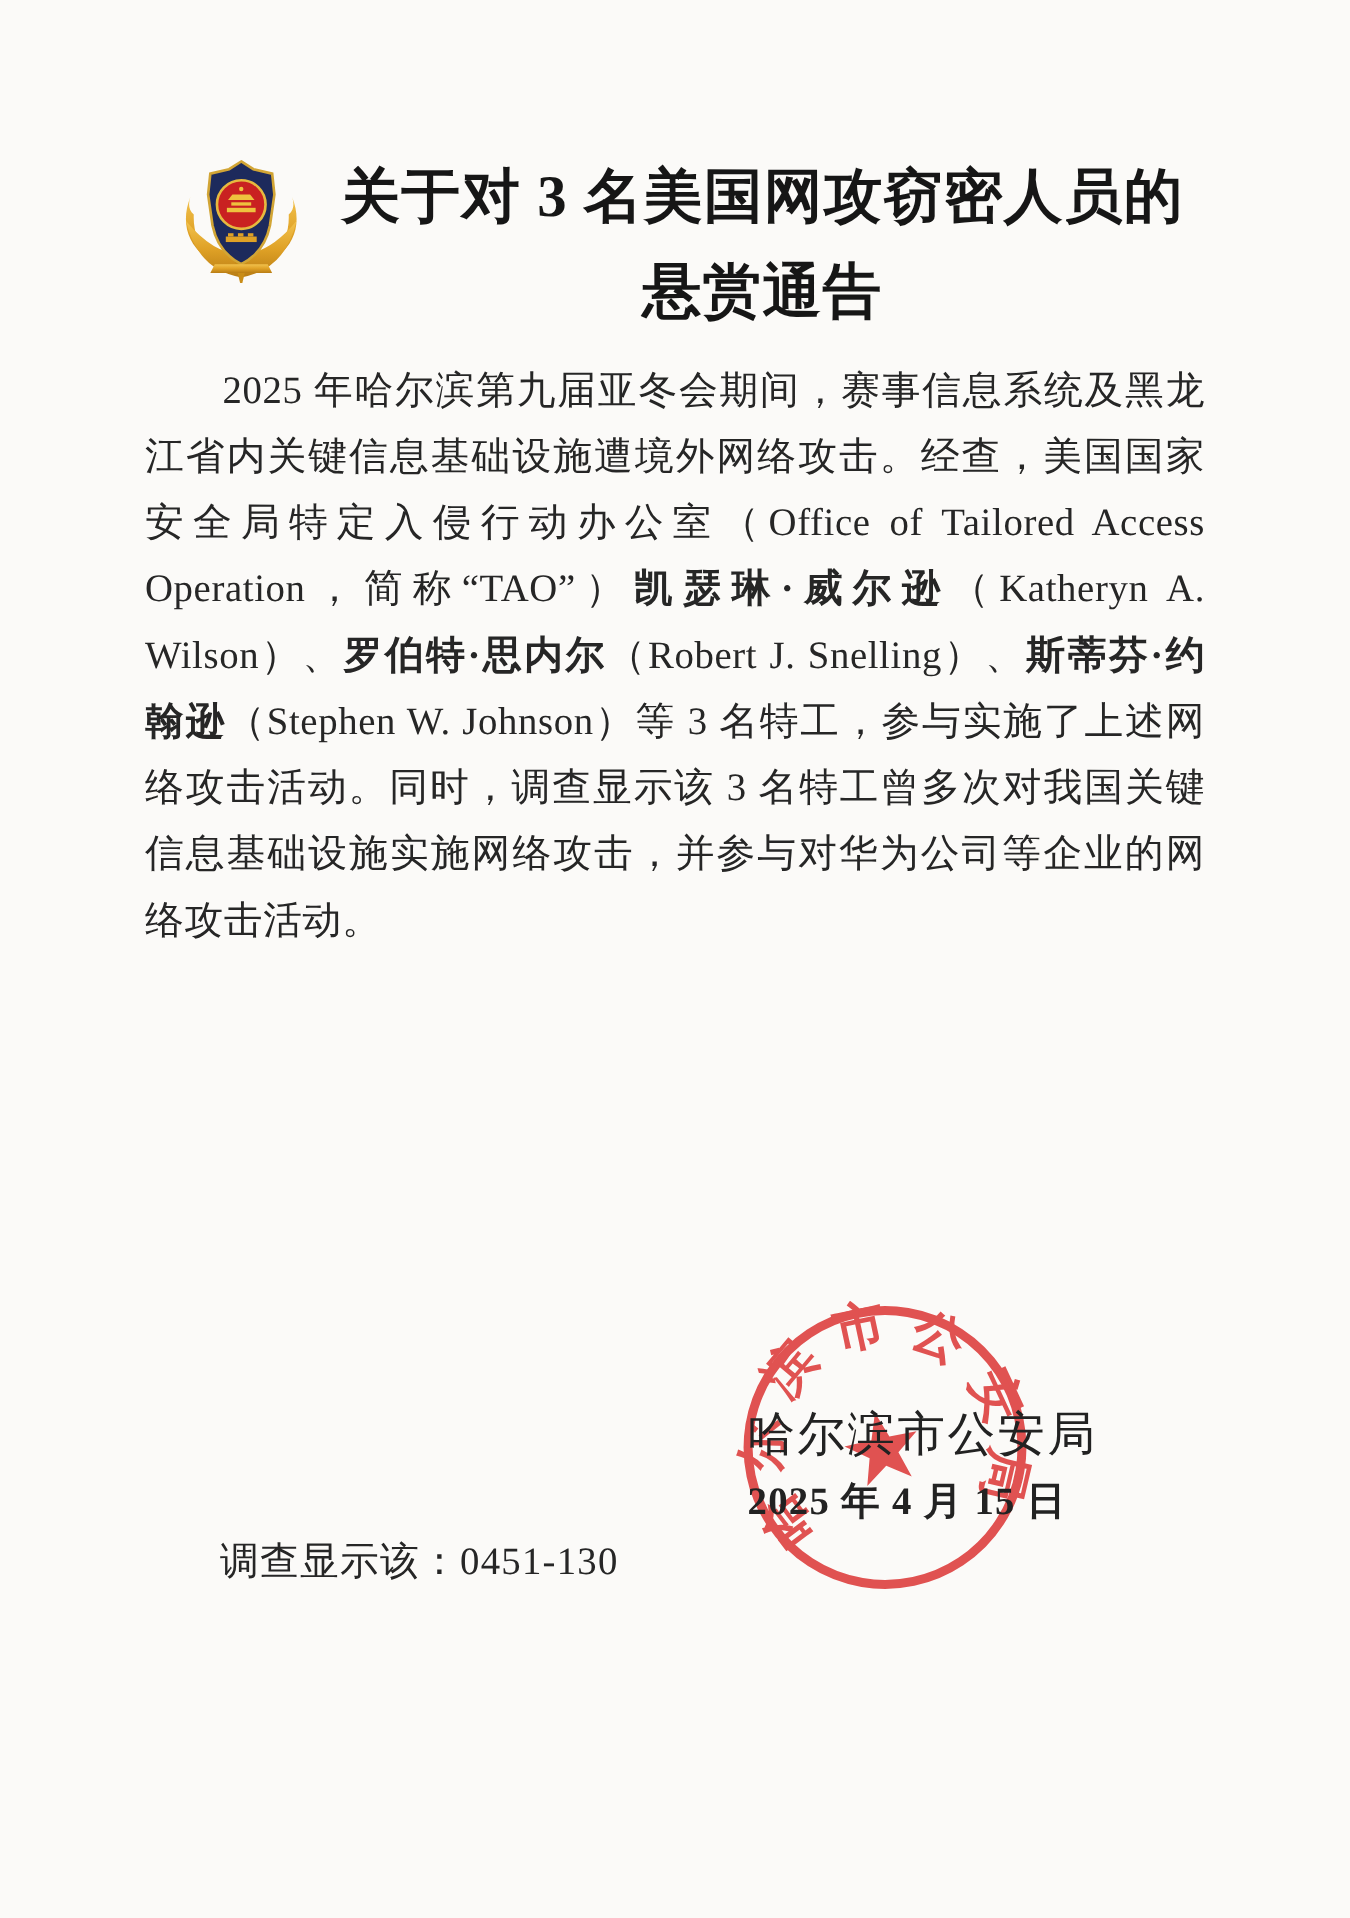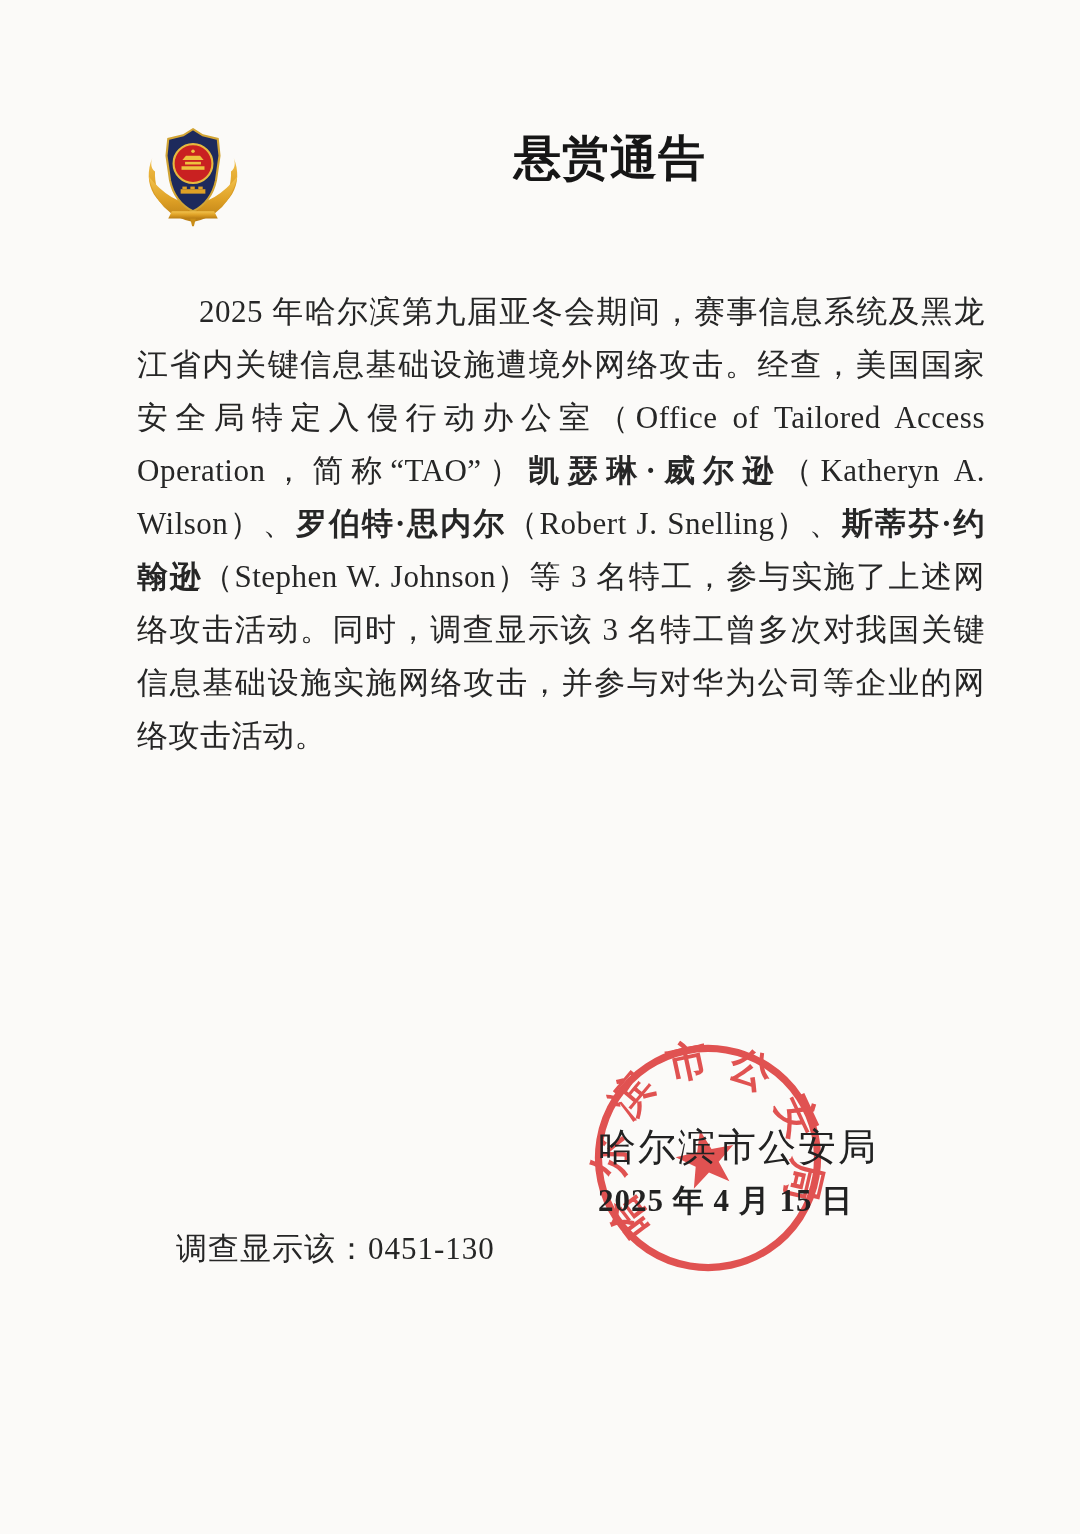--- a/index.html
+++ b/index.html
@@ -28,21 +28,20 @@
   }
   .body-text{
     position:absolute;
     top:285px;left:116px;width:848px;
     font-size:31px;
     line-height:53px;
     text-align:justify;
     text-justify:inter-character;
     color:#262626;
     letter-spacing:0.5px;
-    margin-left:21px;
   }
   .body-text p{
     margin:0;
     text-indent:2em;
   }
   .bold{font-weight:700;}
   .seal{
     position:absolute;
     top:1034px;left:584px;
     width:248px;height:248px;
@@ -108,20 +107,21 @@
 
   <rect x="46" y="82" width="28" height="5" fill="#dfa126"></rect>
   <rect x="48" y="79" width="5" height="3" fill="#dfa126"></rect>
   <rect x="57" y="79" width="5" height="3" fill="#dfa126"></rect>
   <rect x="66" y="79" width="5" height="3" fill="#dfa126"></rect>
 
   <path d="M36,107 L84,107 L88,115 L32,115 Z" fill="url(#gold)"></path>
 </svg>
 
 <div class="doc-title">
+  <div>关于对 3 名美国网攻窃密人员的</div>
   <div>悬赏通告</div>
 </div>
 
 <div class="body-text">
   <p><span>2025 年哈尔滨第九届亚冬会期间，赛事信息系统及黑龙江省内关键信息基础设施遭境外网络攻击。经查，美国国家安全局特定入侵行动办公室（Office of Tailored Access Operation，简称“TAO”）</span><span class="bold">凯瑟琳·威尔逊</span><span>（Katheryn A. Wilson）、</span><span class="bold">罗伯特·思内尔</span><span>（Robert J. Snelling）、</span><span class="bold">斯蒂芬·约翰逊</span><span>（Stephen W. Johnson）等 3 名特工，参与实施了上述网络攻击活动。同时，调查显示该 3 名特工曾多次对我国关键信息基础设施实施网络攻击，并参与对华为公司等企业的网络攻击活动。</span></p>
 </div>
 
 <svg class="seal" viewBox="0 0 240 240" aria-hidden="true">
   <circle cx="120" cy="120" r="106" fill="none" stroke-width="7" stroke="#dd3b3b"></circle>
   <polygon points="118,92 125.1,112.3 146.5,112.7 129.4,125.7 135.6,146.3 118,134 100.4,146.3 106.6,125.7 89.5,112.7 110.9,112.3" fill="#dd3b3b"></polygon>

